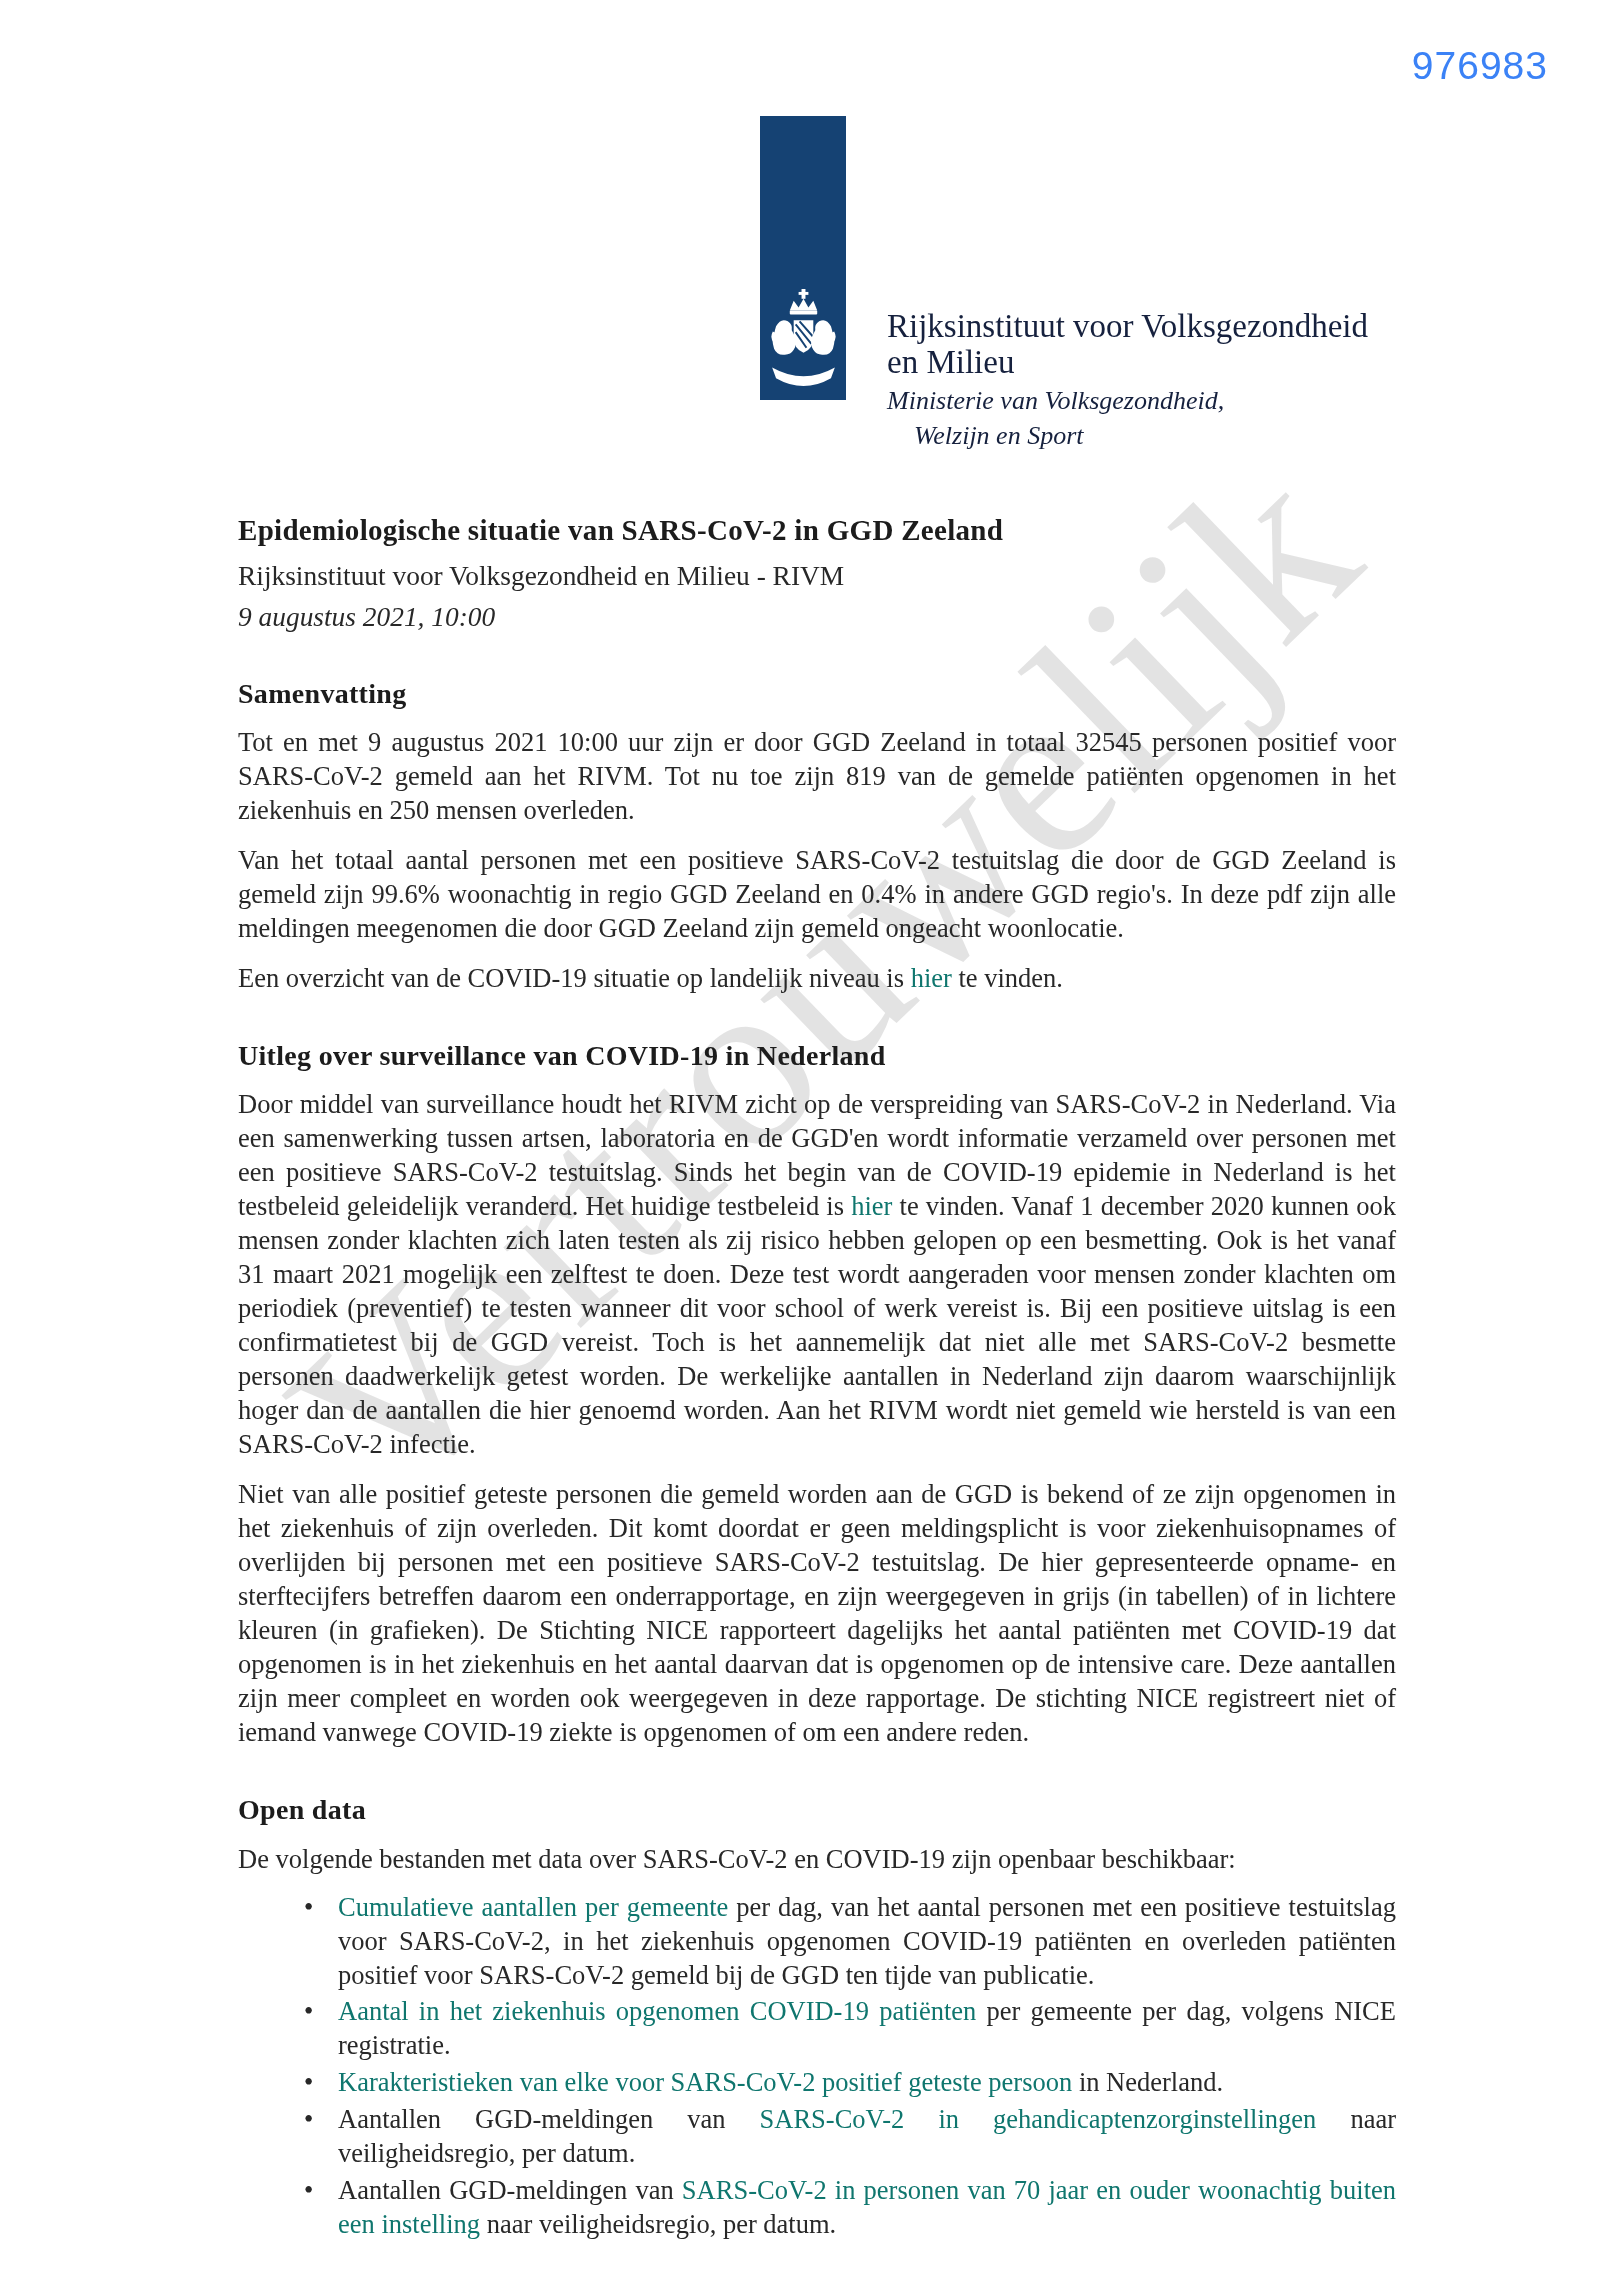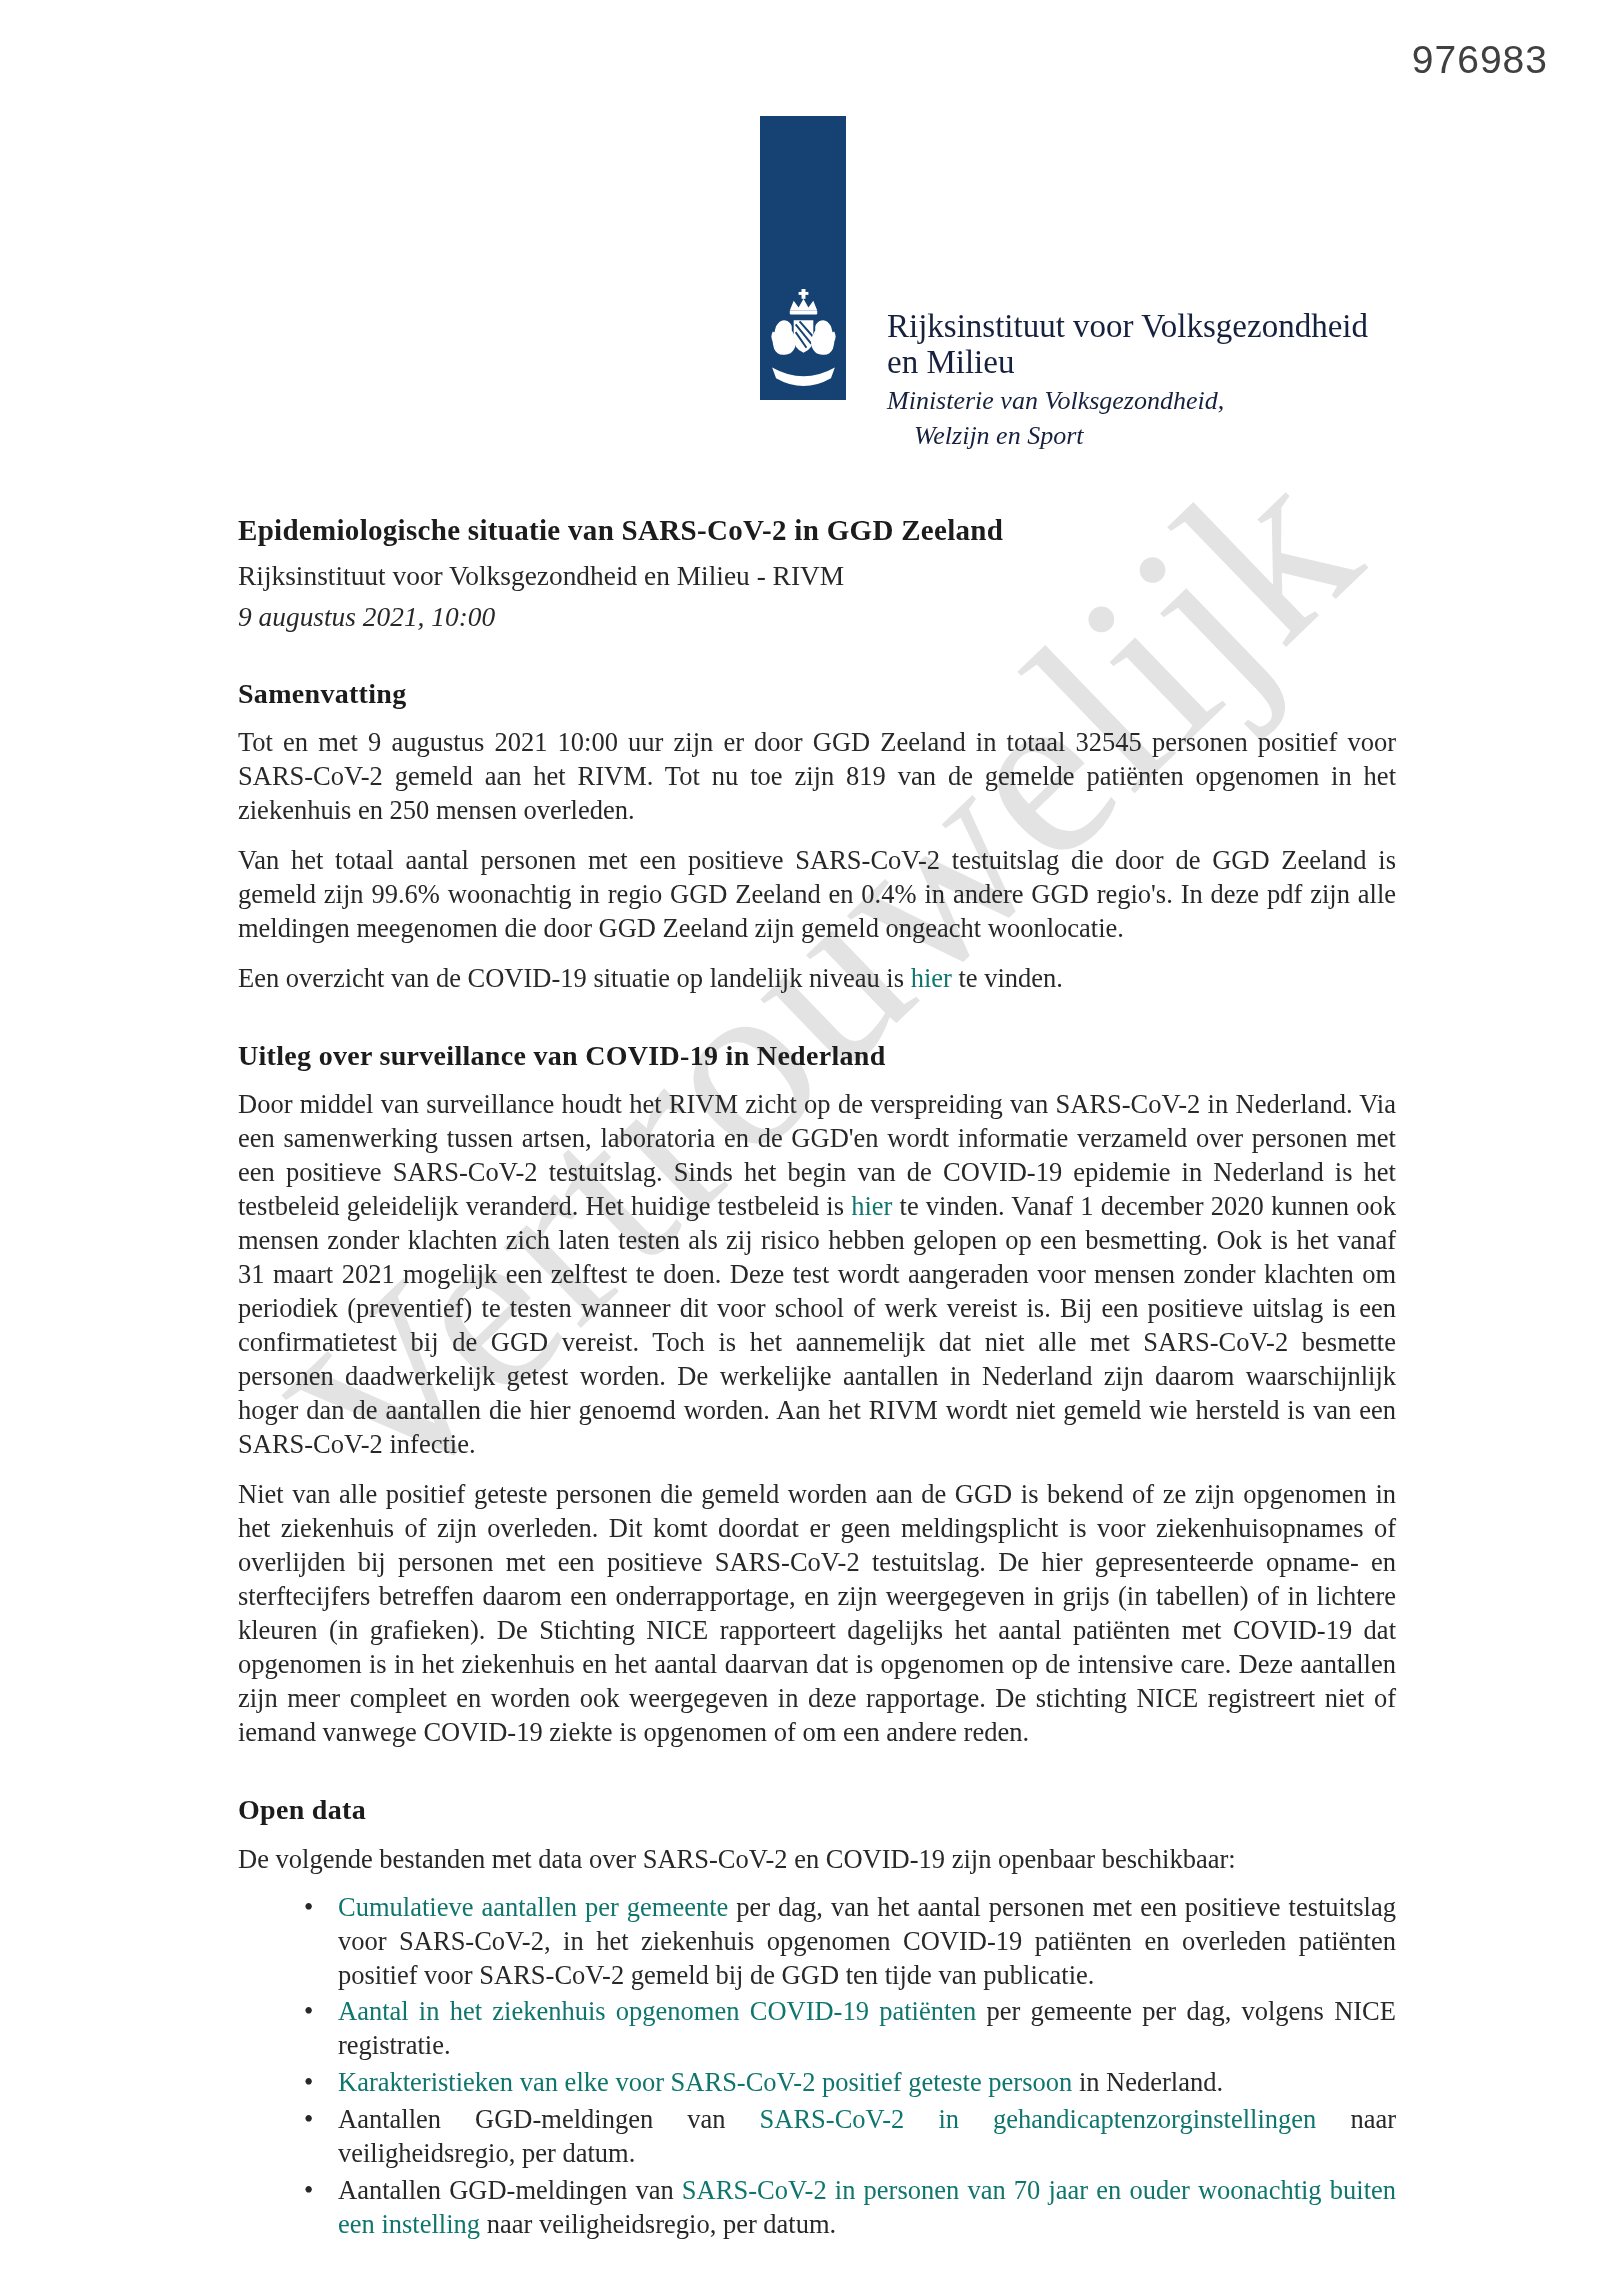--- a/index.html
+++ b/index.html
@@ -7,23 +7,23 @@
   body{
     width:1621px;height:2292px;
     background:#ffffff;
     position:relative;
     overflow:hidden;
     font-family:"Liberation Serif", serif;
     color:#282828;
   }
   
   .page-number{
-    position:absolute;top:38px;right:73px;
+    position:absolute;top:44px;right:73px;
     font-family:"Liberation Sans", sans-serif;
-    font-size:39px;letter-spacing:1px;color:#404040;
+    font-size:39px;letter-spacing:1px;color:#3b82f6;
   }
   
   .watermark{
     position:absolute;left:823px;top:980px;
     transform:translate(-50%,-50%) rotate(-44deg);
     font-size:243px;font-family:"Liberation Serif", serif;
     color:rgba(60,60,60,0.14);
     white-space:nowrap;letter-spacing:2px;
     z-index:0;pointer-events:none;
   }

